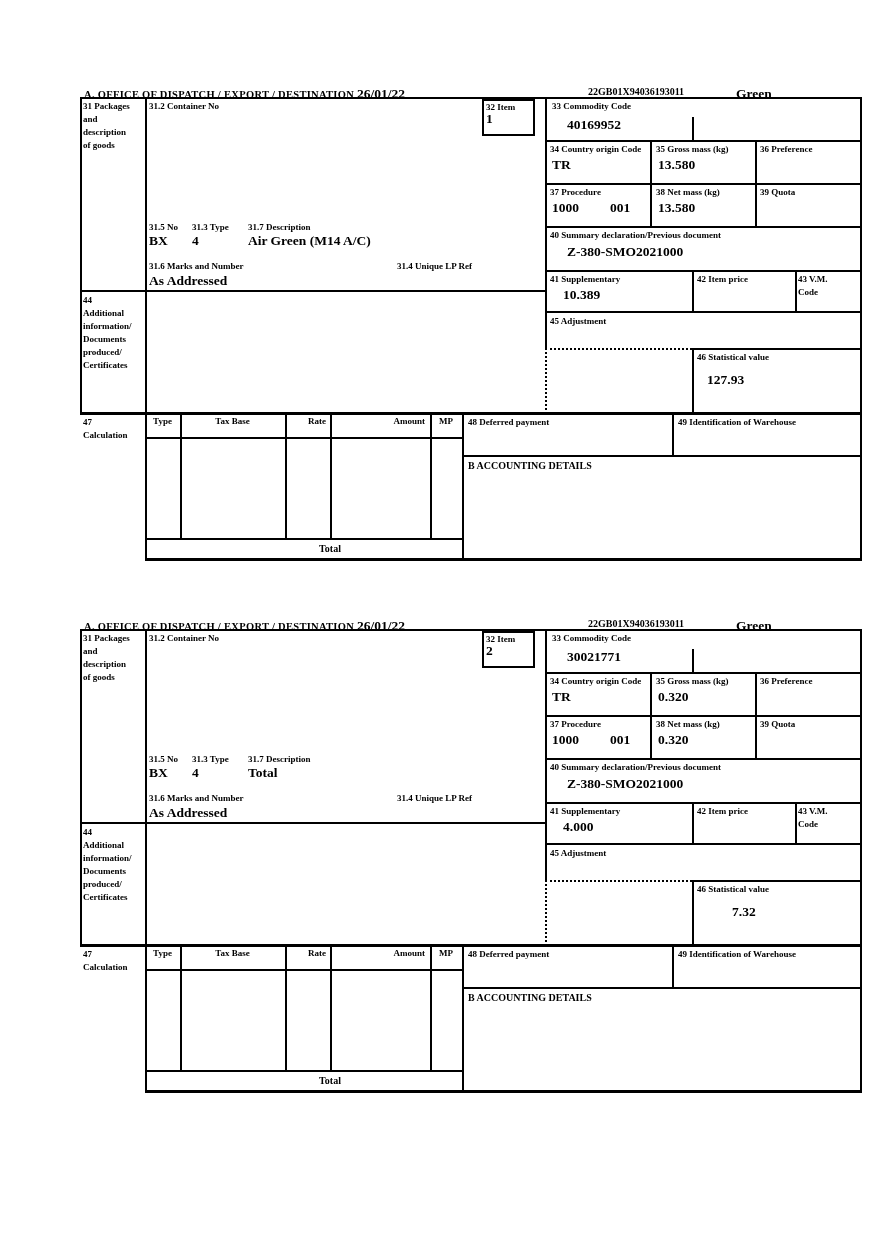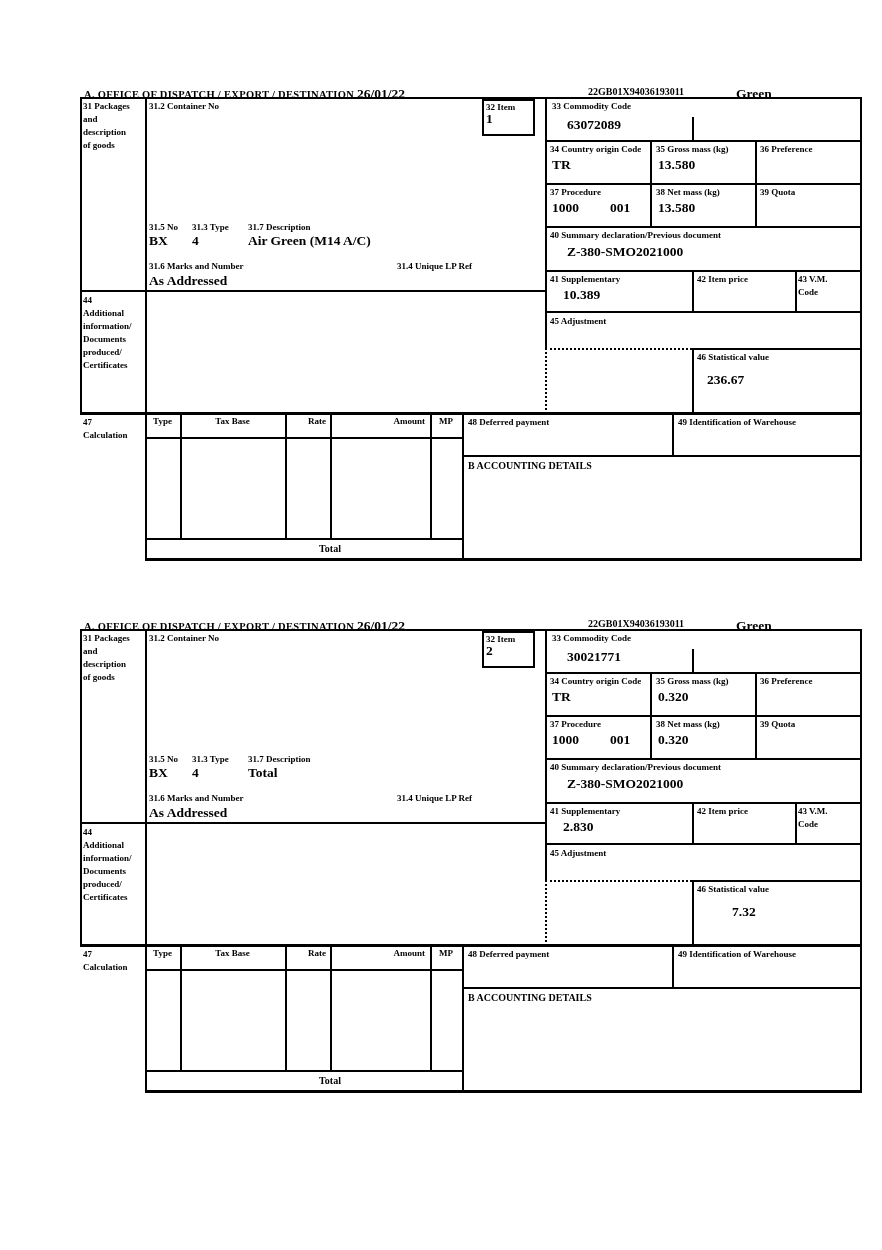--- a/index.html
+++ b/index.html
@@ -69,41 +69,41 @@
     <div class="lb" style="left:3px;top:3px;width:60px">31 Packages
 and
 description
 of goods</div>
     <div class="lb" style="left:69px;top:3px">31.2 Container No</div>
     <div class="itembox" style="left:402px;top:2px;width:49px;height:33px">
       <div class="lb" style="left:2px;top:0">32 Item</div>
       <div class="vl" style="left:2px;top:10px">1</div>
     </div>
     <div class="lb" style="left:472px;top:3px">33 Commodity Code</div>
-    <div class="vl" style="left:487px;top:20px">63072089</div>
+    <div class="vl" style="left:487px;top:20px">40169952</div>
     <div class="lb" style="left:470px;top:46px">34 Country origin Code</div>
     <div class="vl" style="left:472px;top:60px">TR</div>
     <div class="lb" style="left:576px;top:46px">35 Gross mass (kg)</div>
     <div class="vl" style="left:578px;top:60px">13.580</div>
     <div class="lb" style="left:680px;top:46px">36 Preference</div>
     <div class="lb" style="left:470px;top:89px">37 Procedure</div>
     <div class="vl" style="left:472px;top:103px">1000</div>
     <div class="vl" style="left:530px;top:103px">001</div>
     <div class="lb" style="left:576px;top:89px">38 Net mass (kg)</div>
     <div class="vl" style="left:578px;top:103px">13.580</div>
     <div class="lb" style="left:680px;top:89px">39 Quota</div>
     <div class="lb" style="left:470px;top:132px">40 Summary declaration/Previous document</div>
     <div class="vl" style="left:487px;top:147px">Z-380-SMO2021000</div>
     <div class="lb" style="left:470px;top:176px">41 Supplementary</div>
     <div class="vl" style="left:483px;top:190px">10.389</div>
     <div class="lb" style="left:617px;top:176px">42 Item price</div>
     <div class="lb" style="left:718px;top:176px">43 V.M. Code</div>
     <div class="lb" style="left:470px;top:218px">45 Adjustment</div>
     <div class="lb" style="left:617px;top:254px">46 Statistical value</div>
-    <div class="vl" style="left:627px;top:275px">236.67</div>
+    <div class="vl" style="left:627px;top:275px">127.93</div>
     <div class="lb" style="left:69px;top:124px">31.5 No</div>
     <div class="lb" style="left:112px;top:124px">31.3 Type</div>
     <div class="lb" style="left:168px;top:124px">31.7 Description</div>
     <div class="vl" style="left:69px;top:136px">BX</div>
     <div class="vl" style="left:112px;top:136px">4</div>
     <div class="vl" style="left:168px;top:136px">Air Green (M14 A/C)</div>
     <div class="lb" style="left:69px;top:163px">31.6 Marks and Number</div>
     <div class="lb" style="left:317px;top:163px">31.4 Unique LP Ref</div>
     <div class="vl" style="left:69px;top:176px">As Addressed</div>
     <div class="lb" style="left:3px;top:197px;width:62px">44
@@ -183,21 +183,21 @@
     <div class="lb" style="left:680px;top:46px">36 Preference</div>
     <div class="lb" style="left:470px;top:89px">37 Procedure</div>
     <div class="vl" style="left:472px;top:103px">1000</div>
     <div class="vl" style="left:530px;top:103px">001</div>
     <div class="lb" style="left:576px;top:89px">38 Net mass (kg)</div>
     <div class="vl" style="left:578px;top:103px">0.320</div>
     <div class="lb" style="left:680px;top:89px">39 Quota</div>
     <div class="lb" style="left:470px;top:132px">40 Summary declaration/Previous document</div>
     <div class="vl" style="left:487px;top:147px">Z-380-SMO2021000</div>
     <div class="lb" style="left:470px;top:176px">41 Supplementary</div>
-    <div class="vl" style="left:483px;top:190px">2.830</div>
+    <div class="vl" style="left:483px;top:190px">4.000</div>
     <div class="lb" style="left:617px;top:176px">42 Item price</div>
     <div class="lb" style="left:718px;top:176px">43 V.M. Code</div>
     <div class="lb" style="left:470px;top:218px">45 Adjustment</div>
     <div class="lb" style="left:617px;top:254px">46 Statistical value</div>
     <div class="vl" style="left:652px;top:275px">7.32</div>
     <div class="lb" style="left:69px;top:124px">31.5 No</div>
     <div class="lb" style="left:112px;top:124px">31.3 Type</div>
     <div class="lb" style="left:168px;top:124px">31.7 Description</div>
     <div class="vl" style="left:69px;top:136px">BX</div>
     <div class="vl" style="left:112px;top:136px">4</div>

